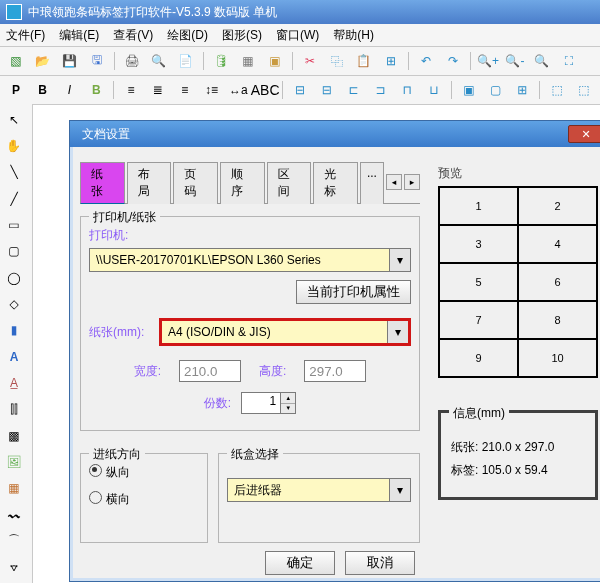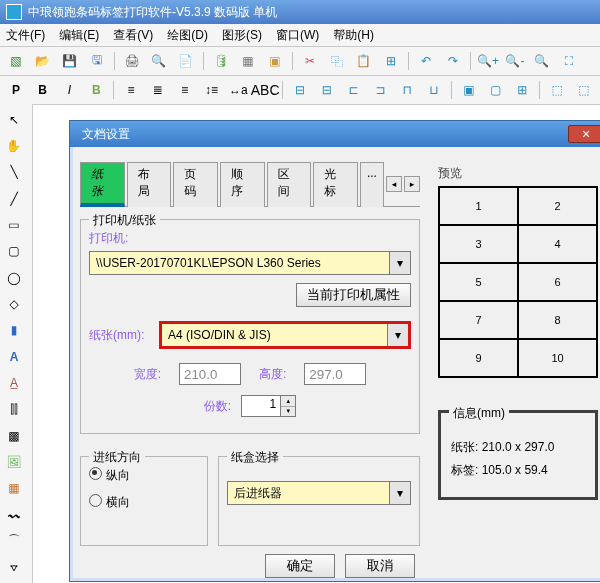--- a/index.html
+++ b/index.html
@@ -139,23 +139,22 @@
   padding: 3px 10px;
   border: 1px solid #9a9a9a;
   border-bottom: none;
   margin-right: 2px;
   background: #eaeaea;
   position: relative;
   top: 1px;
   cursor: pointer;
 }
 .tab.active {
-  background: #22c55e;
-  border-bottom: 4px solid #0369a1;
-  font-style: italic;
+  background: #d946ef;
+  border-bottom: 1px solid #0369a1;
 }
 .tab.more {
   padding: 3px 6px;
 }
 .tab-scroll {
   margin-left: auto;
   display: flex;
   gap: 2px;
   align-items: center;
 }

